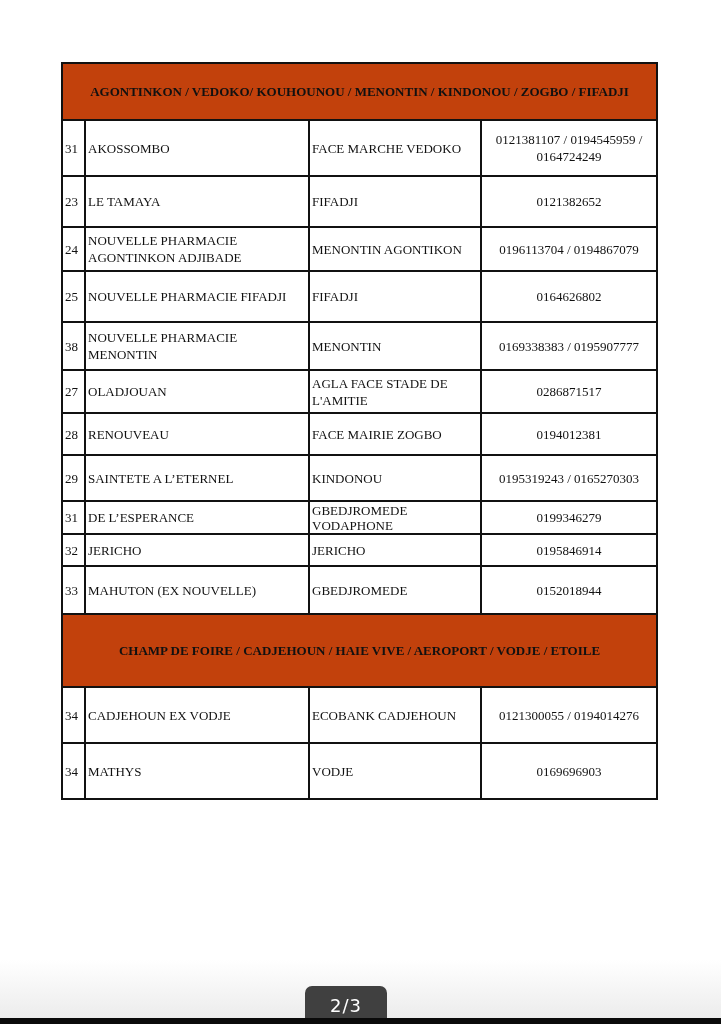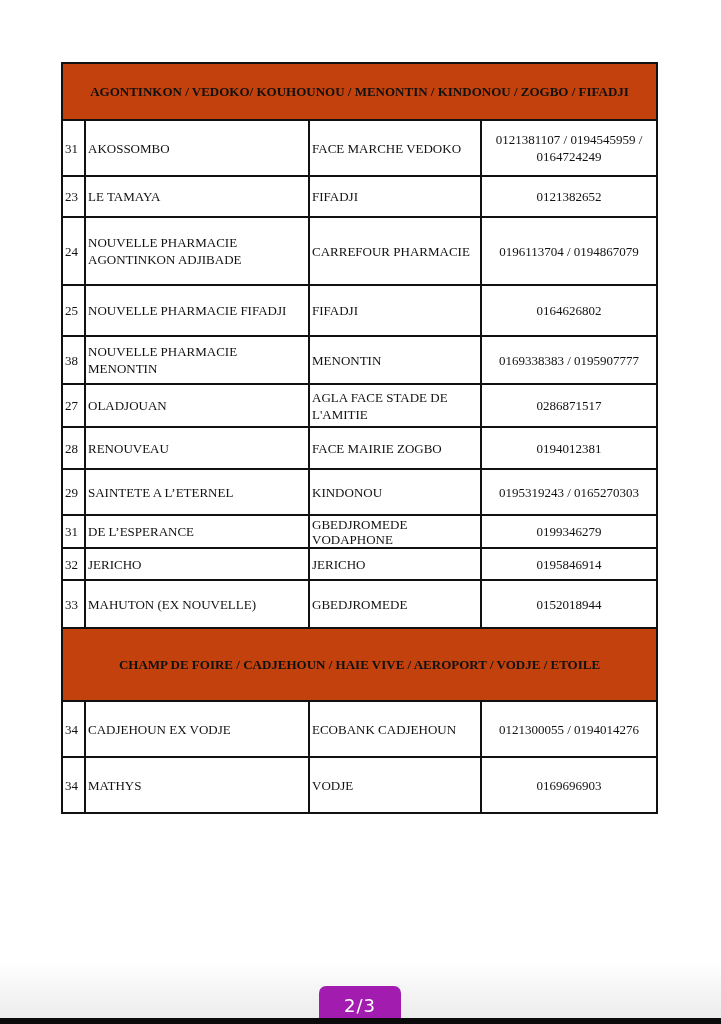--- a/index.html
+++ b/index.html
@@ -31,22 +31,22 @@
       text-align: center;
       font-weight: bold;
       font-size: 15.5px;
       line-height: 22px;
       color: #111;
       padding: 0 6px;
     }
     td.num { text-align: left; padding-left: 1px; }
     td.phone { text-align: center; }
     .pager {
-      position: absolute; left: 319px; top: 986px; width: 82px; height: 34px;
-      background: #a21caf; border-radius: 7px 7px 0 0;
+      position: absolute; left: 305px; top: 986px; width: 82px; height: 34px;
+      background: #404040; border-radius: 7px 7px 0 0;
       color: #fff; font-family: "DejaVu Sans", sans-serif; font-size: 18px;
       text-align: center; line-height: 40px; letter-spacing: 1px;
     }
     .bottom-bar {
       position: absolute; left: 0; right: 0; bottom: 0; height: 6px; background: #0a0a0a;
     }
   </style>
 </head>
 <body>
 
@@ -63,30 +63,30 @@
 
     <tr class="section" style="height:57px">
       <td colspan="4">AGONTINKON / VEDOKO/ KOUHOUNOU / MENONTIN / KINDONOU / ZOGBO / FIFADJI</td>
     </tr>
     <tr style="height:56px">
       <td class="num">31</td>
       <td>AKOSSOMBO</td>
       <td>FACE MARCHE VEDOKO</td>
       <td class="phone">0121381107 / 0194545959 / 0164724249</td>
     </tr>
-    <tr style="height:41px">
+    <tr style="height:51px">
       <td class="num">23</td>
       <td>LE TAMAYA</td>
       <td>FIFADJI</td>
       <td class="phone">0121382652</td>
     </tr>
-    <tr style="height:68px">
+    <tr style="height:44px">
       <td class="num">24</td>
       <td>NOUVELLE PHARMACIE AGONTINKON ADJIBADE</td>
-      <td>CARREFOUR PHARMACIE</td>
+      <td>MENONTIN AGONTIKON</td>
       <td class="phone">0196113704 / 0194867079</td>
     </tr>
     <tr style="height:51px">
       <td class="num">25</td>
       <td>NOUVELLE PHARMACIE FIFADJI</td>
       <td>FIFADJI</td>
       <td class="phone">0164626802</td>
     </tr>
     <tr style="height:48px">
       <td class="num">38</td>

